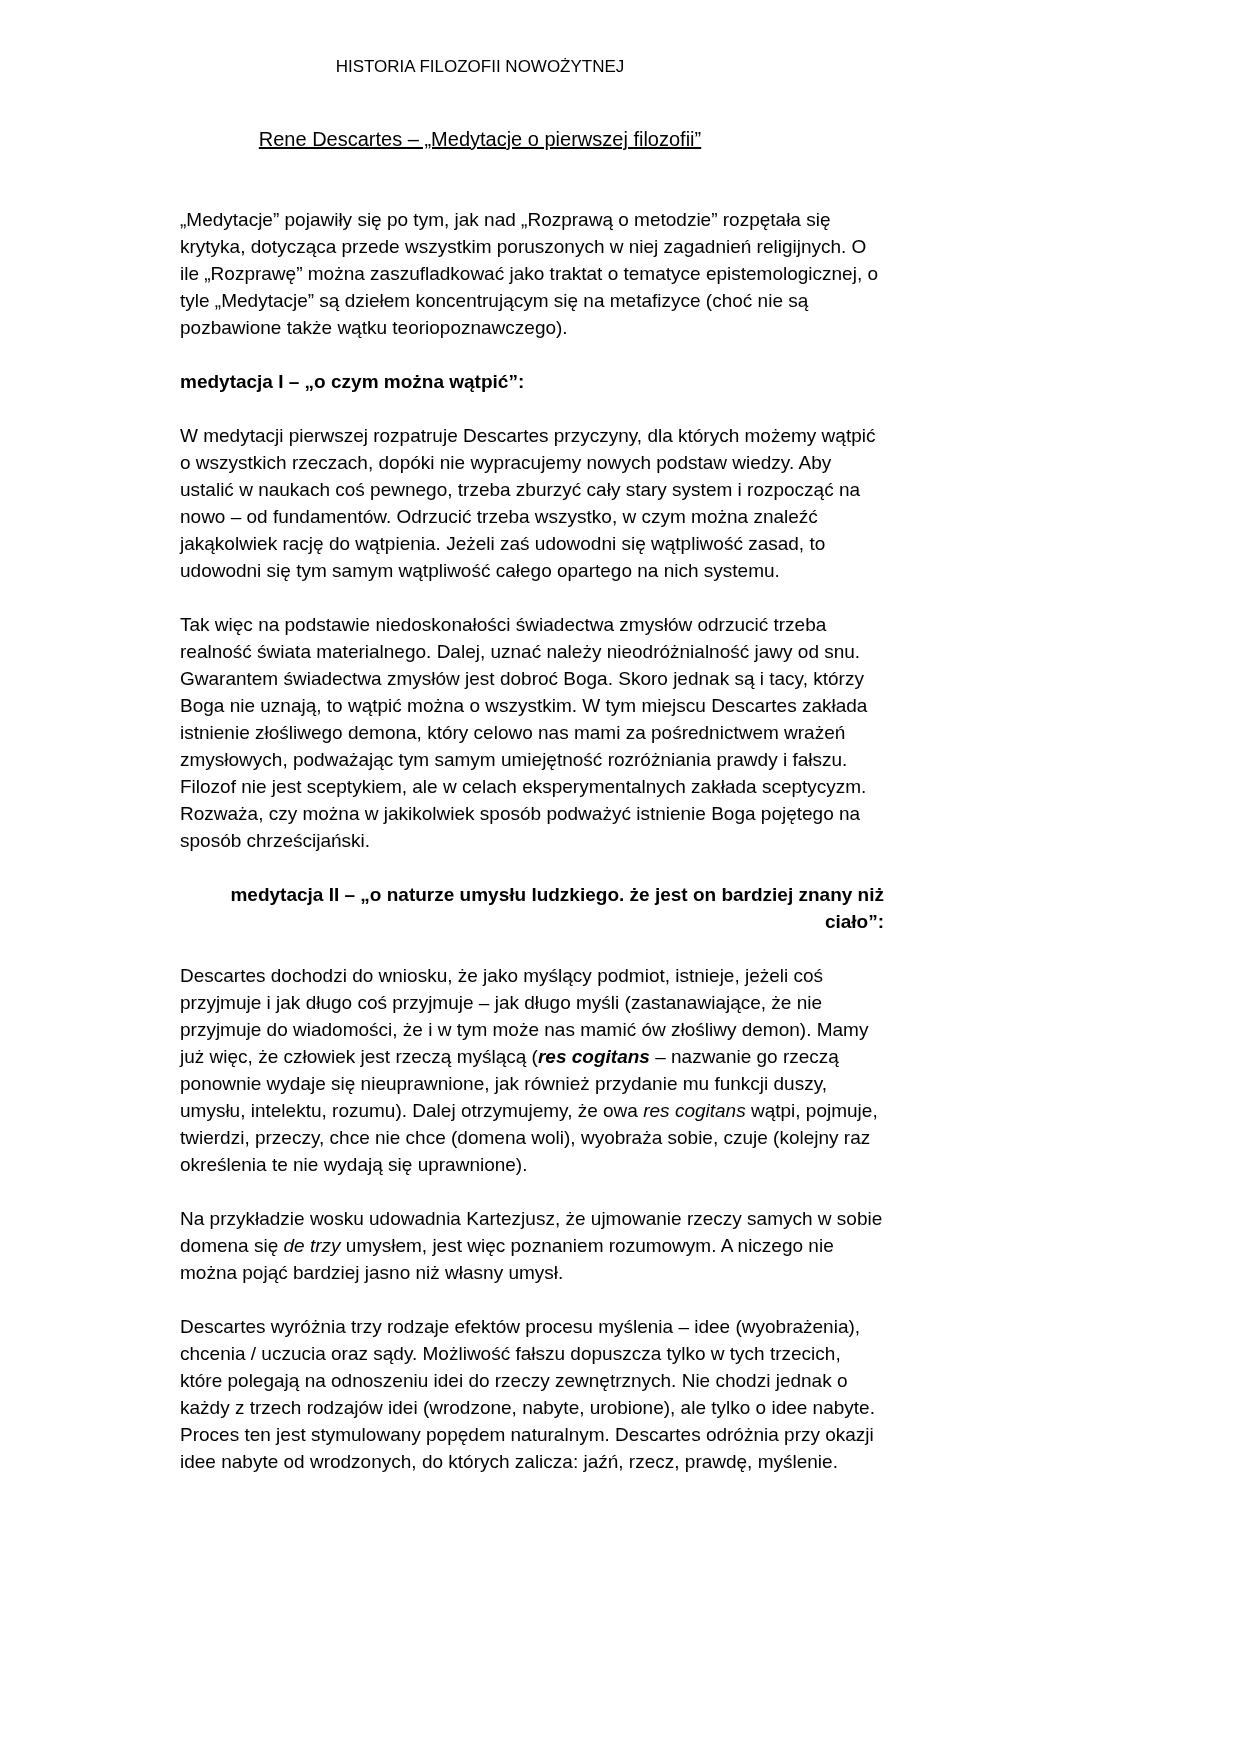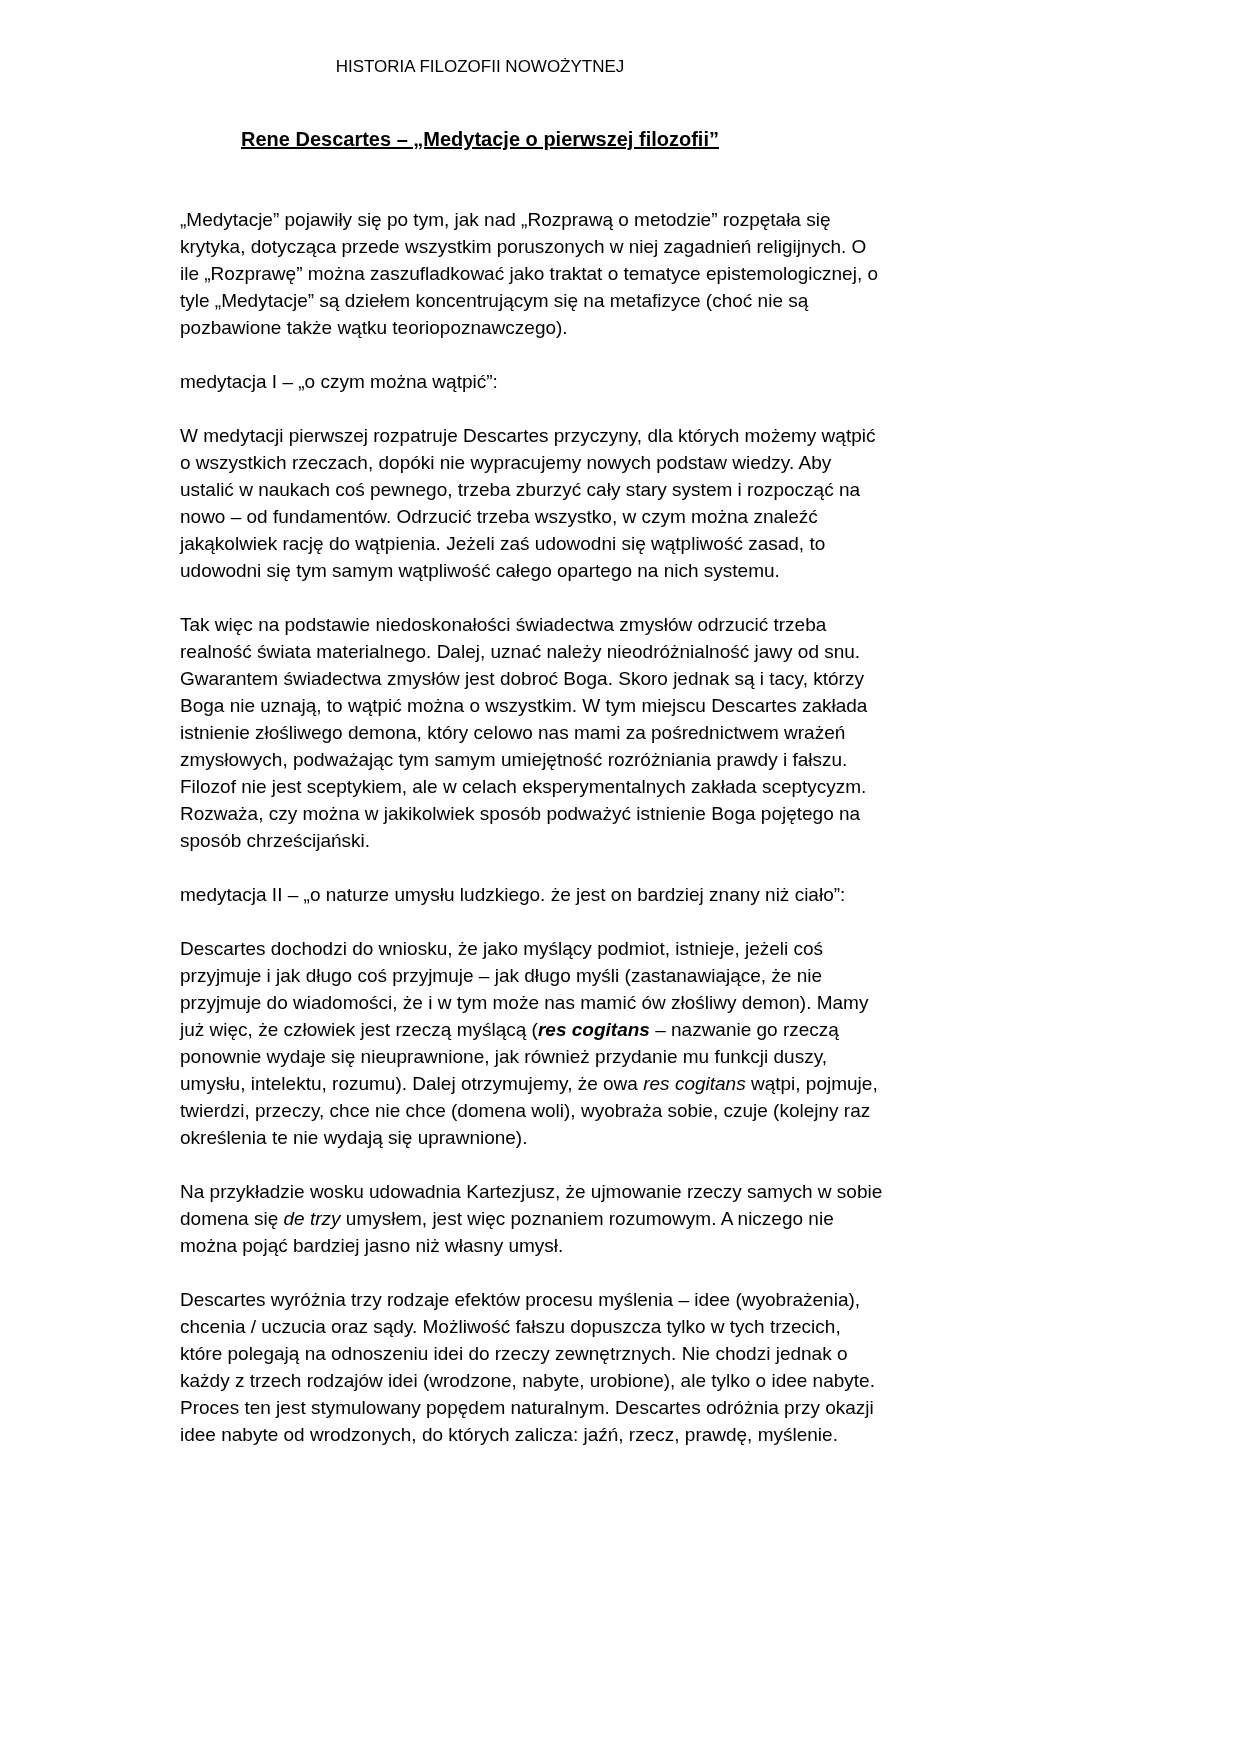--- a/index.html
+++ b/index.html
@@ -24,38 +24,39 @@
   .doc-header {
     text-align: center;
     font-size: 17px;
     line-height: 22px;
     margin: 0 60px 48px 0;
   }
   .doc-title {
     text-align: center;
     font-size: 20px;
     line-height: 26px;
-    font-weight: bold;
+    font-weight: normal;
     text-decoration: underline;
     margin: 0 60px 54px 0;
   }
   .doc-body {
     font-size: 19px;
     line-height: 27px;
     margin-left: 44px;
   }
   .para {
     margin: 0 0 27px 0;
   }
   .heading {
-    font-weight: normal;
+    font-weight: bold;
     margin: 0 0 27px 0;
   }
   .space-before {
     margin-top: 27px;
+    text-align: right;
   }
   .seg-i { font-style: italic; }
   .seg-b { font-weight: bold; }
 </style>
 </head>
 <body>
 
 <div class="page">
   <div class="doc-header">HISTORIA FILOZOFII NOWOŻYTNEJ</div>
   <h1 class="doc-title">Rene Descartes – „Medytacje o pierwszej filozofii”</h1>

